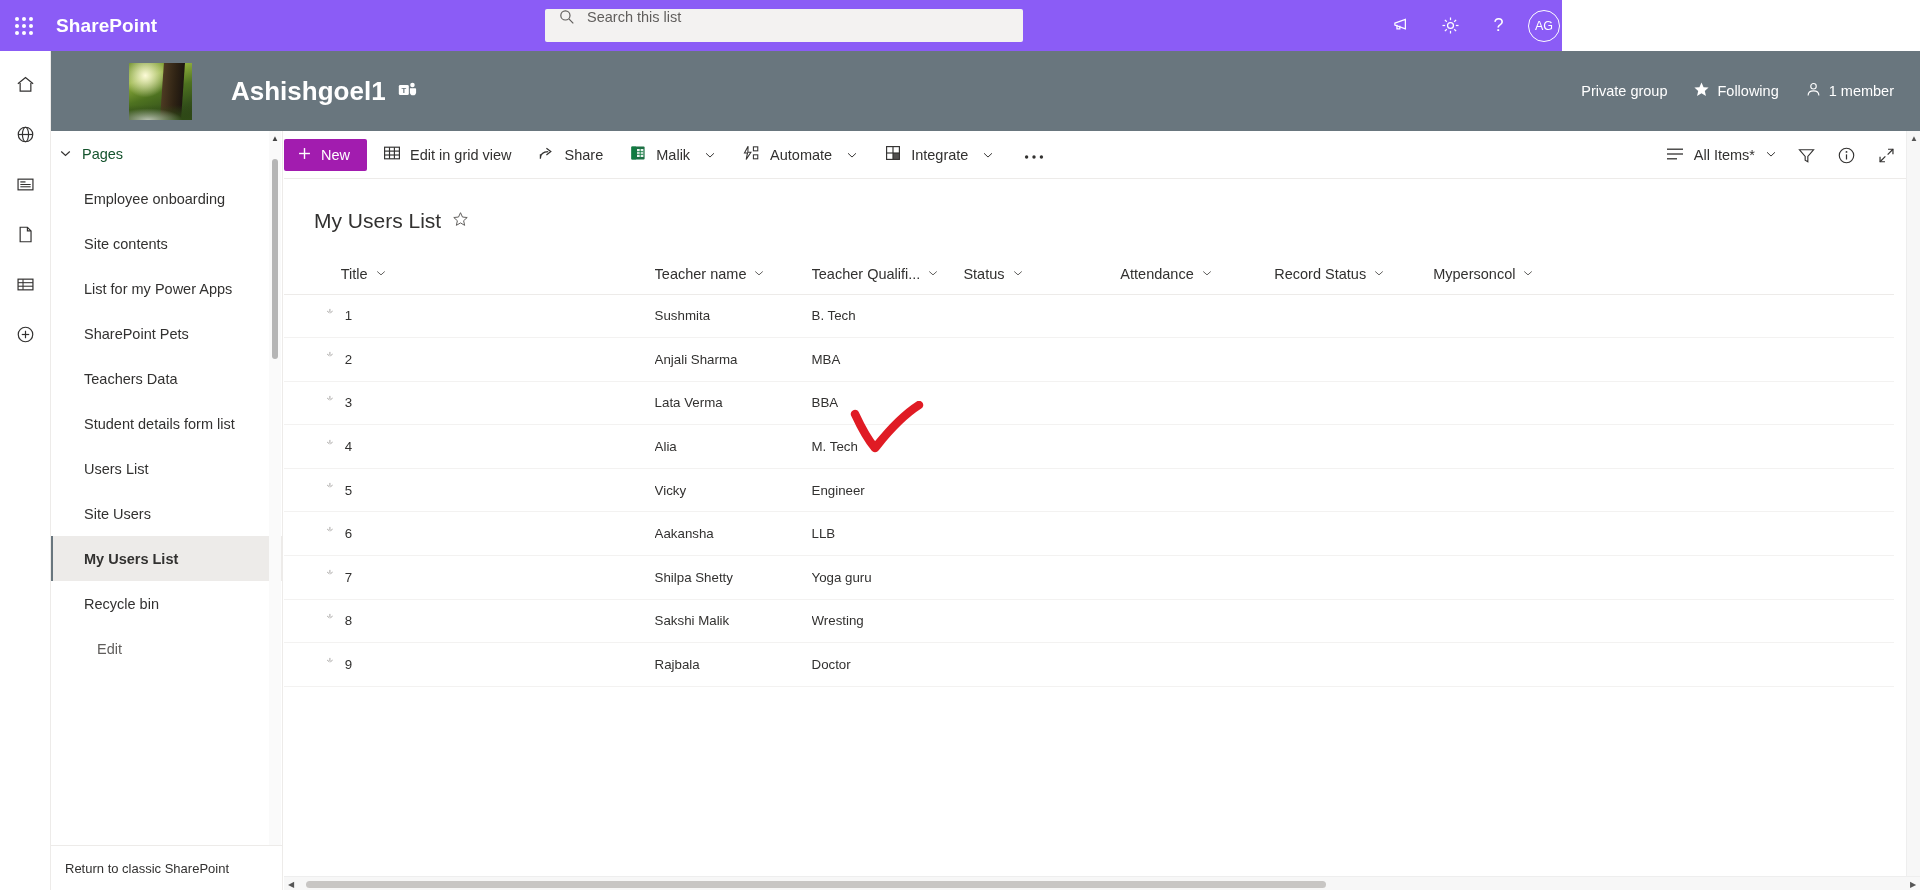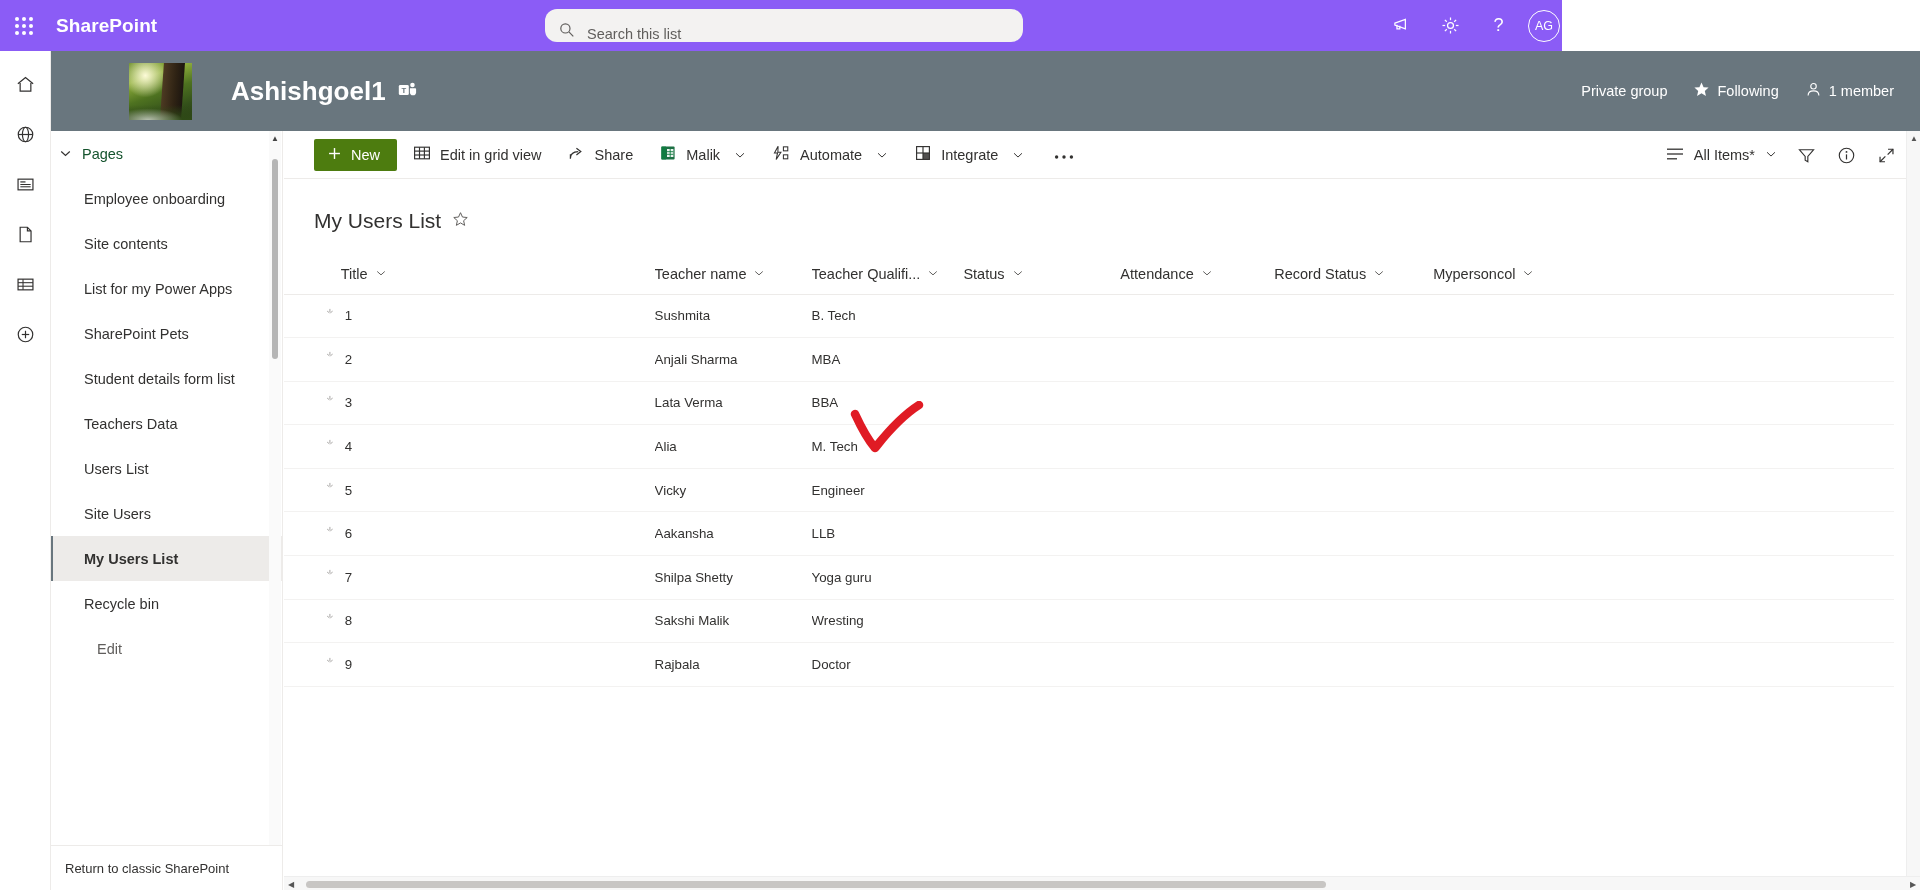--- a/index.html
+++ b/index.html
@@ -31,23 +31,23 @@
   .waffle-grid i { background: #ffffff; border-radius: 50%; width: 4px; height: 4px; display:block; }
   .suite-brand {
     color: #ffffff; font-size: 19px; font-weight: bold;
     margin-left: 8px; letter-spacing: .1px;
     cursor: pointer;
   }
   .suite-search {
     position: absolute; left: 545px; top: 9px;
     width: 478px; height: 33px;
     background: #f3f2f1;
-    display: flex; align-items: flex-end;
+    display: flex; align-items: flex-start;
     padding-left: 14px;
-    border-radius: 12px;
+    border-radius: 2px;
   }
   .suite-search .mag { margin-right: 12px; flex: 0 0 auto; }
   .suite-search input {
     border: 0; outline: 0; background: transparent;
     font-family: "Liberation Sans", sans-serif;
     font-size: 14.5px; color: #323130;
     width: 400px;
   }
   .suite-search input::placeholder { color: #605e5c; }
   .suite-right {
@@ -172,22 +172,22 @@
 
   
   .cmdbar {
     position: absolute; top: 131px; left: 284px;
     width: 1636px; height: 48px;
     background: #ffffff;
     border-bottom: 1px solid #edebe9;
     display: flex; align-items: center;
   }
   .new-btn {
-    height: 32px; margin-left: 30px;
-    background: #4d7c0f; color: #ffffff;
+    height: 32px; 
+    background: #a21caf; color: #ffffff;
     display: flex; align-items: center; gap: 9px;
     padding: 0 17px 0 13px; font-size: 14.5px;
     cursor: pointer; border-radius: 2px;
   }
   .cmd {
     height: 40px; display: flex; align-items: center; gap: 9px;
     padding: 0 10px; margin-left: 6px;
     color: #323130; font-size: 14.5px; cursor: pointer;
     white-space: nowrap;
   }
@@ -441,24 +441,24 @@
         <div class="nav-item">
           <span>Site contents</span>
         </div>
         <div class="nav-item">
           <span>List for my Power Apps</span>
         </div>
         <div class="nav-item">
           <span>SharePoint Pets</span>
         </div>
         <div class="nav-item">
+          <span>Teachers Data</span>
+        </div>
+        <div class="nav-item">
           <span>Student details form list</span>
-        </div>
-        <div class="nav-item">
-          <span>Teachers Data</span>
         </div>
         <div class="nav-item">
           <span>Users List</span>
         </div>
         <div class="nav-item">
           <span>Site Users</span>
         </div>
         <div class="nav-item selected">
           <span>My Users List</span>
         </div>

